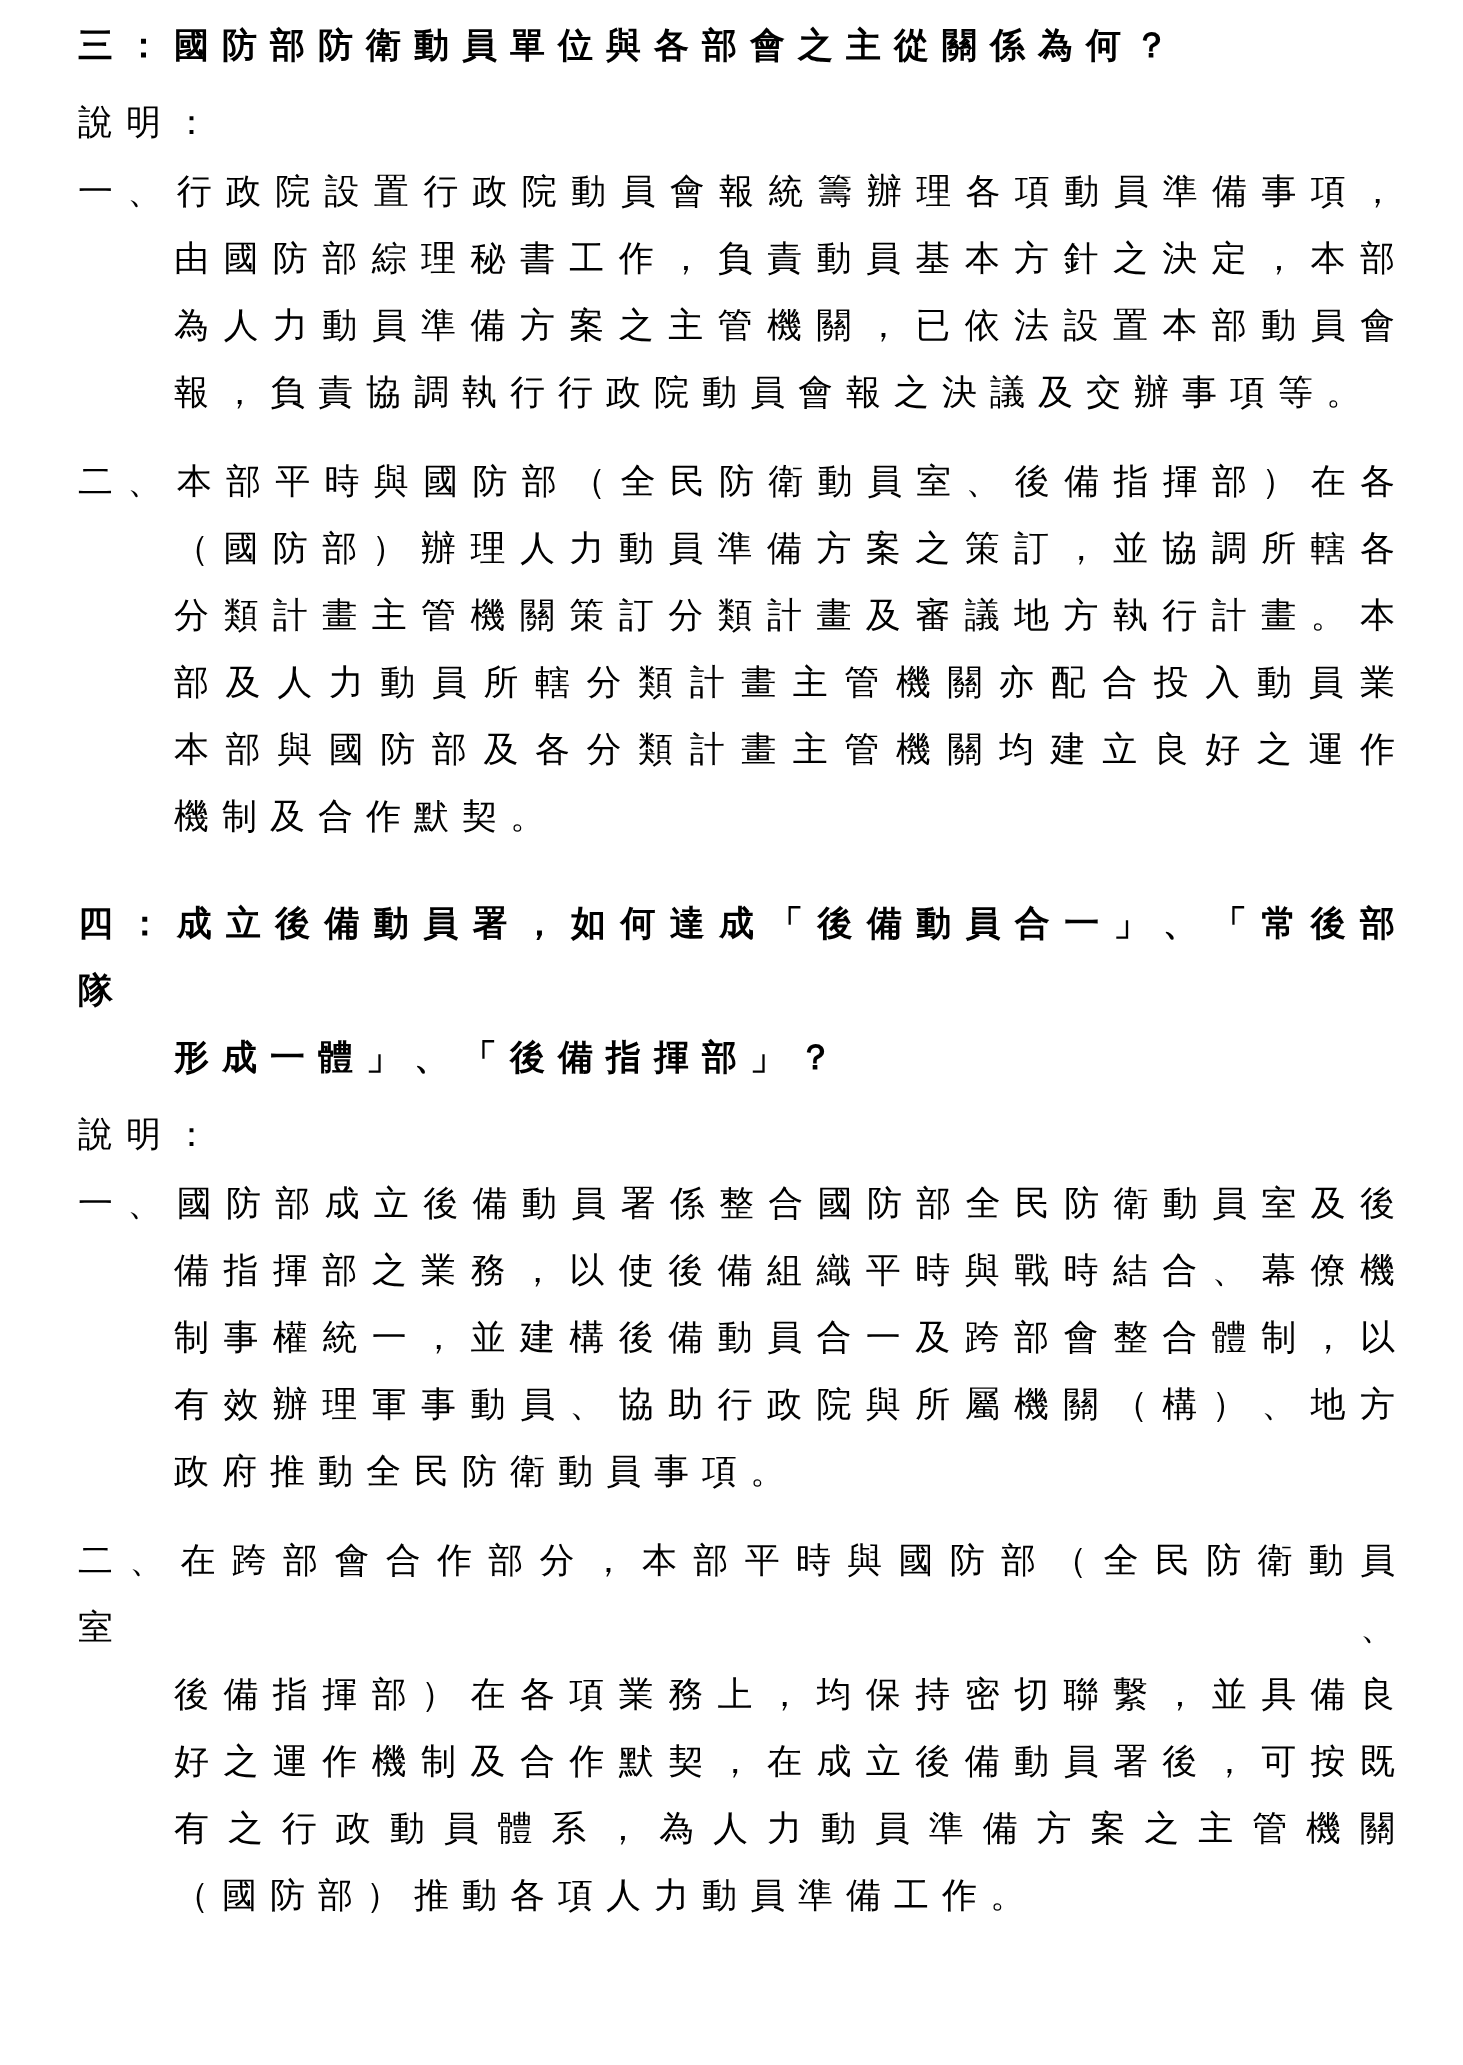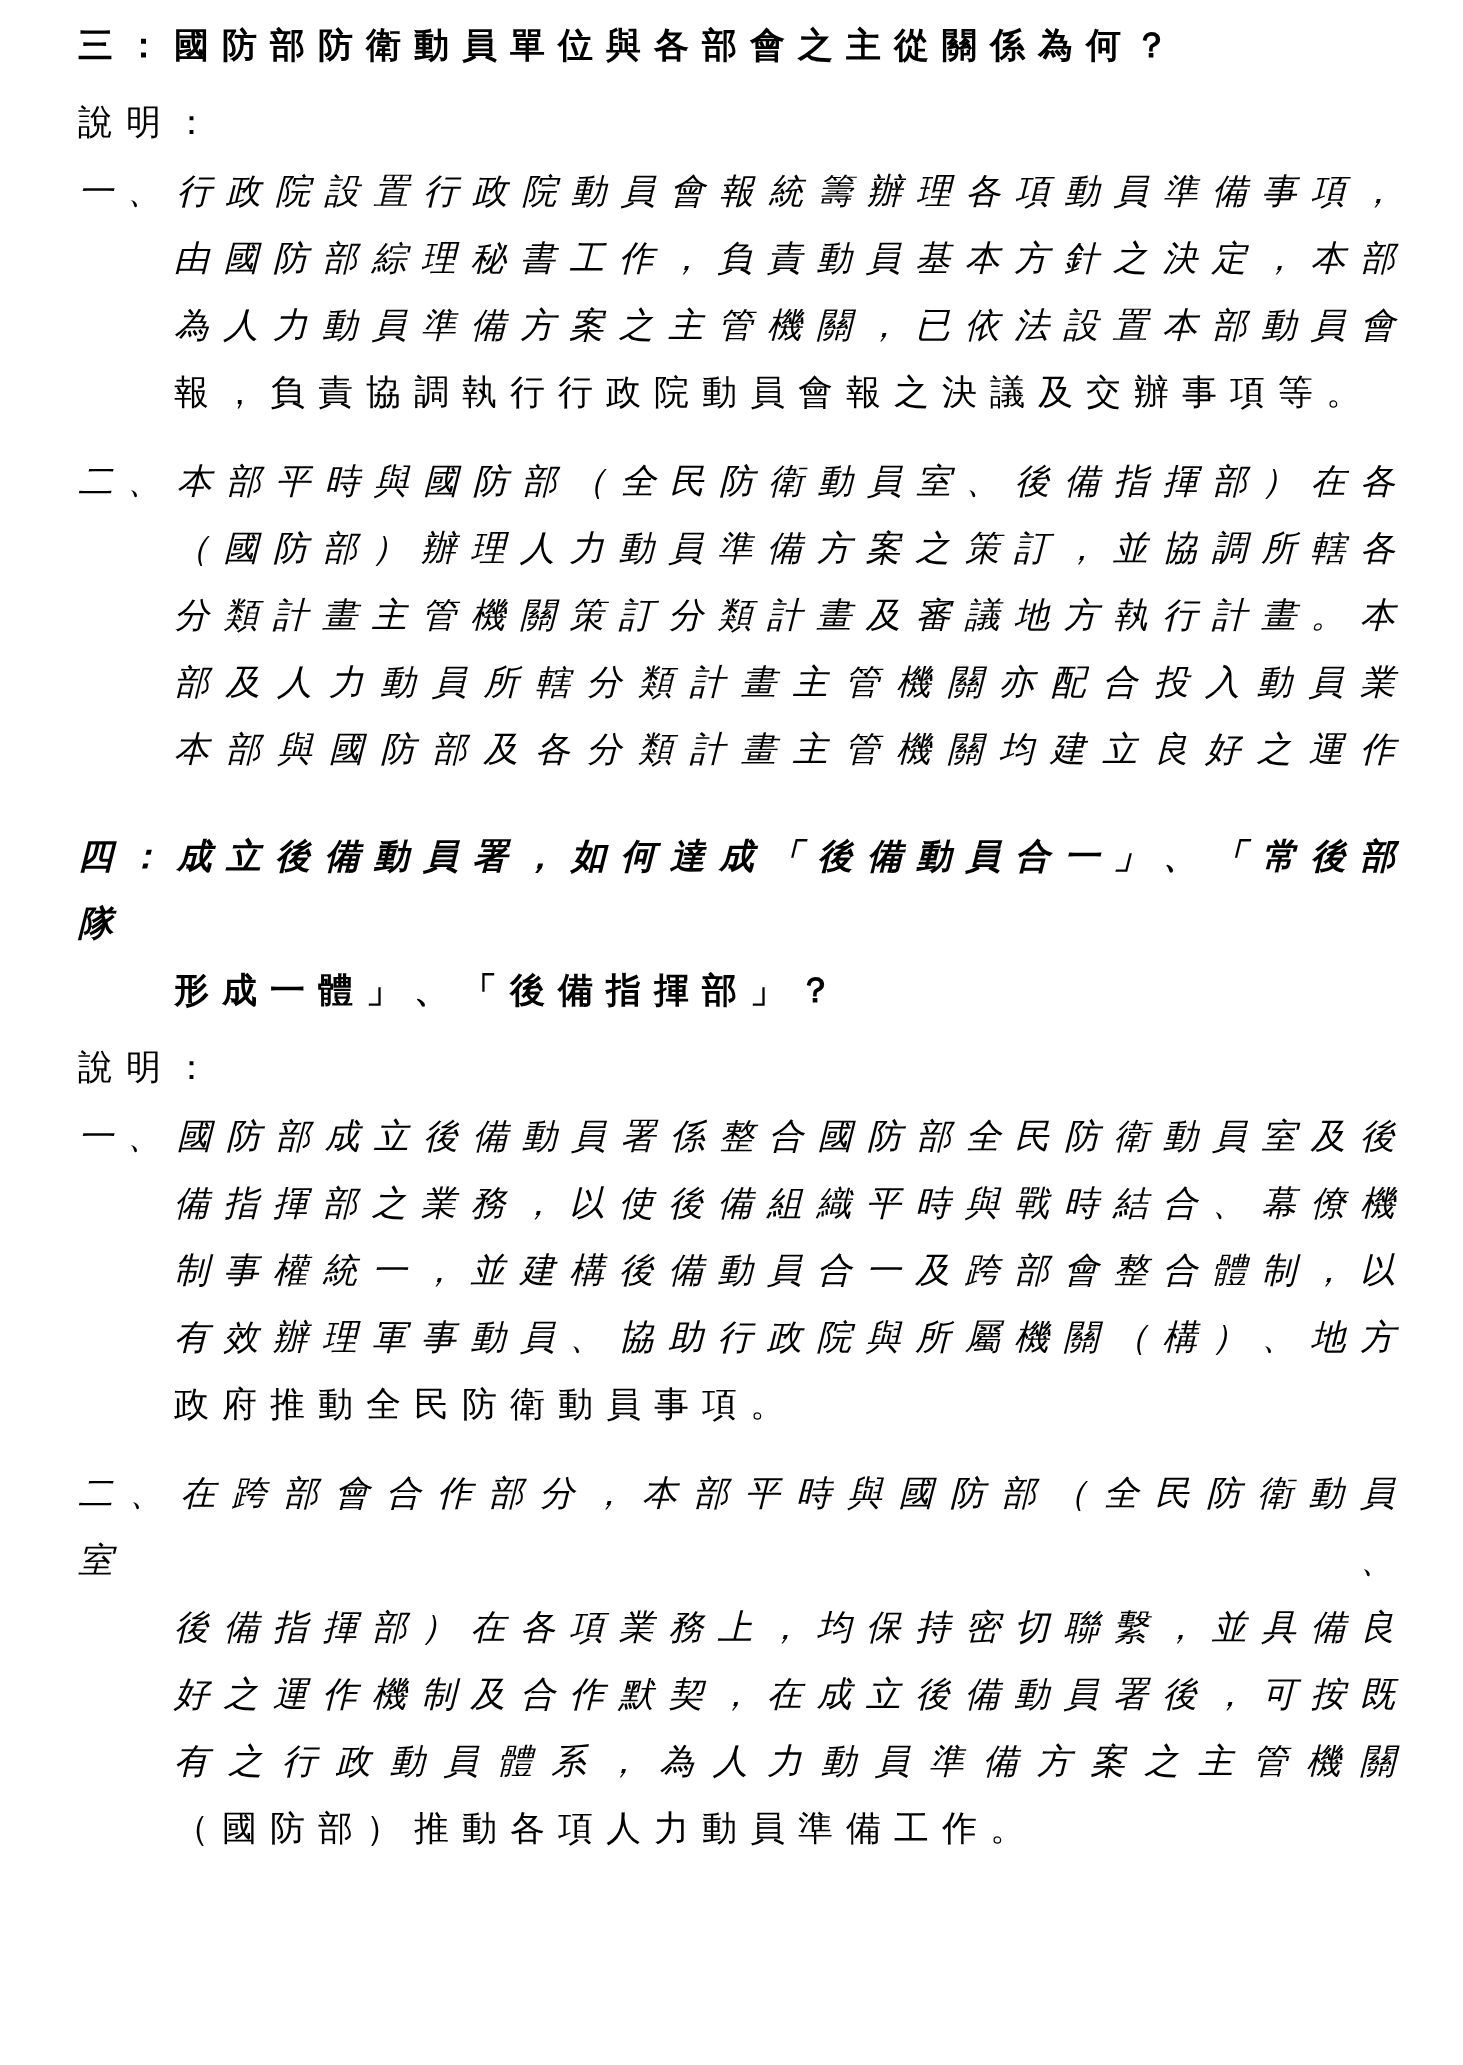--- a/index.html
+++ b/index.html
@@ -31,21 +31,20 @@
   }
   .line.first {
     margin-left: -96px;
   }
   
   .line.just {
     white-space: normal;
     text-align: justify;
     text-align-last: justify;
     text-justify: inter-character;
-    font-style: italic;
   }
   .question {
     font-weight: bold;
     margin-top: 40px;
   }
   .question.first {
     margin-top: 0;
   }
   .label {
     font-weight: normal;
@@ -72,20 +71,21 @@
       <div class="line just"><span>由國防部綜理秘書工作，負責動員基本方針之決定，本部</span></div>
       <div class="line just"><span>為人力動員準備方案之主管機關，已依法設置本部動員會</span></div>
       <div class="line"><span>報，負責協調執行行政院動員會報之決議及交辦事項等。</span></div>
     </div>
     <div class="block item">
       <div class="line first just"><span class="marker">二、</span><span>本部平時與國防部（全民防衛動員室、後備指揮部）在各</span></div>
       <div class="line just"><span>（國防部）辦理人力動員準備方案之策訂，並協調所轄各</span></div>
       <div class="line just"><span>分類計畫主管機關策訂分類計畫及審議地方執行計畫。本</span></div>
       <div class="line just"><span>部及人力動員所轄分類計畫主管機關亦配合投入動員業</span></div>
       <div class="line just"><span>本部與國防部及各分類計畫主管機關均建立良好之運作</span></div>
+      <div class="line"><span>機制及合作默契。</span></div>
     </div>
     <div class="block question">
       <div class="line first just"><span class="marker">四：</span><span>成立後備動員署，如何達成「後備動員合一」、「常後部隊</span></div>
       <div class="line"><span>形成一體」、「後備指揮部」？</span></div>
     </div>
     <div class="label">說明：</div>
     <div class="block item">
       <div class="line first just"><span class="marker">一、</span><span>國防部成立後備動員署係整合國防部全民防衛動員室及後</span></div>
       <div class="line just"><span>備指揮部之業務，以使後備組織平時與戰時結合、幕僚機</span></div>
       <div class="line just"><span>制事權統一，並建構後備動員合一及跨部會整合體制，以</span></div>

